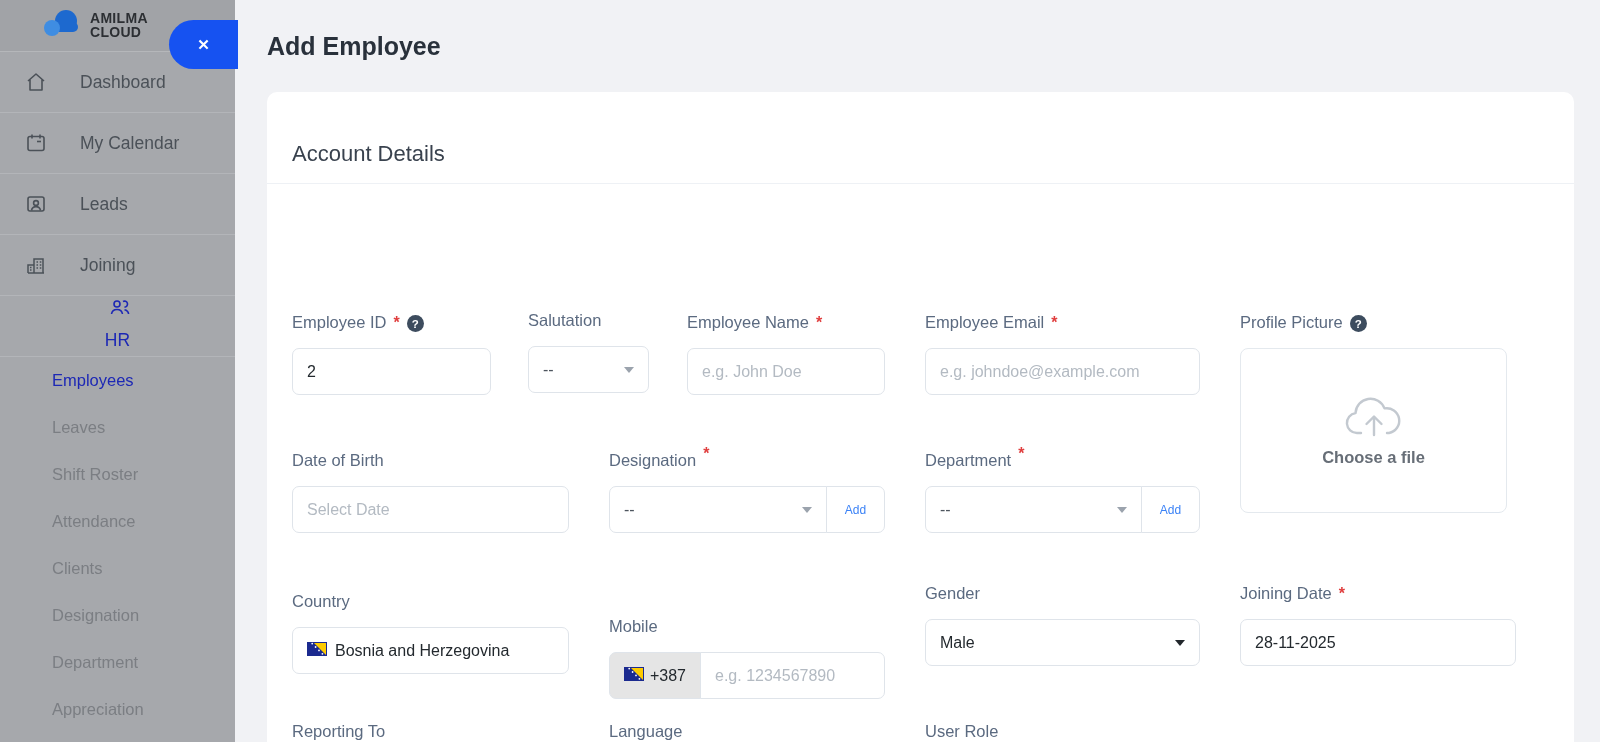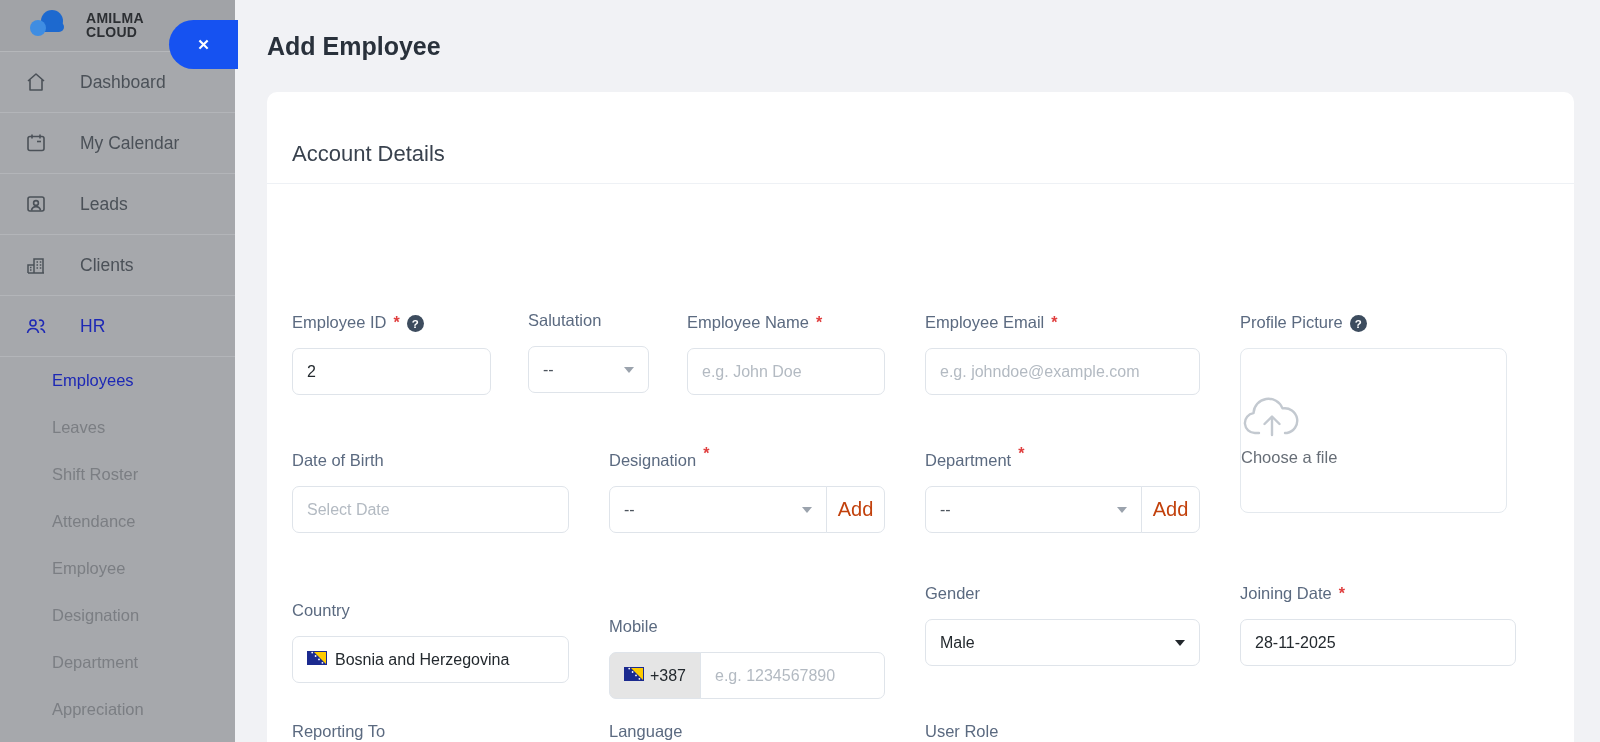--- a/index.html
+++ b/index.html
@@ -1,26 +1,26 @@
 <!DOCTYPE html>
 <html><head>
 <meta charset="utf-8">
 <style>
   * { margin:0; padding:0; box-sizing:border-box; }
   html,body { width:1600px; height:742px; overflow:hidden; font-family:"Liberation Sans","DejaVu Sans",sans-serif; background:#f1f2f5; }
 
   
   .sidebar { position:absolute; left:0; top:0; width:235px; height:742px; background:#a6a8ac; z-index:2; }
-  .logo-area { height:52px; display:flex; align-items:center; padding-left:26px; gap:16px; border-bottom:1px solid #b5b7ba; background:#a1a3a7; }
+  .logo-area { height:52px; display:flex; align-items:center; padding-left:40px; gap:6px; border-bottom:1px solid #b5b7ba; background:#a1a3a7; }
   .brand-text { line-height:0.95; font-weight:800; font-size:14px; letter-spacing:0.3px; color:#2c2f33; }
   .close-btn { position:absolute; top:20px; left:169px; width:69px; height:49px; border:none; background:#1652F1; border-radius:26px 0 0 26px; color:#ffffff; font-size:15px; font-weight:700; cursor:pointer; display:flex; align-items:center; justify-content:center; z-index:5; }
   .nav-item { height:61px; display:flex; align-items:center; border-bottom:1px solid #b3b5b9; color:#4b5158; font-size:17.5px; cursor:pointer;gap:12px; }
   .nav-item:last-of-type { border-bottom:none; }
   .nav-item .nav-icon { width:22px; height:22px; margin-left:25px; margin-right:21px; flex:none; display:flex; align-items:center; justify-content:center; }
-  .nav-item.active { color:#1D28B5; }
+  .nav-item.active { color:#1D28B5;flex-direction:column; }
   .sub-item { height:47px; display:flex; align-items:center; padding-left:52px; color:#7b7e83; font-size:16.5px; cursor:pointer; }
   .sub-item.active { color:#1D28B5; }
 
   
   .main-header { position:absolute; left:267px; top:0; height:92px; display:flex; align-items:center; z-index:1; }
   .page-title { font-size:25px; font-weight:700; color:#29313b; }
   .card { position:absolute; left:267px; top:92px; width:1307px; height:650px; background:#ffffff; border-radius:10px 10px 0 0; z-index:1; }
   .card-header { height:60px; display:flex; align-items:center; padding-left:25px; border-bottom:1px solid #eef1f5;margin-top:32px; }
   .card-title { font-size:22px; font-weight:500; color:#39424e; }
   .form { position:absolute; left:0; top:85px; right:0; bottom:0; }
@@ -34,39 +34,39 @@
   .control { height:47px; width:100%; border:1px solid #dfe4ea; border-radius:7px; background:#fff; display:flex; align-items:center; padding:0 14px; font-size:16px; color:#23292e; }
   input.control { outline:none; }
   input.control::placeholder { color:#b3bac2; }
   .select { cursor:pointer; gap:8px; }
   .sel-dim { color:#4d555e; }
   .caret { width:0; height:0; border-left:5px solid transparent; border-right:5px solid transparent; border-top:6px solid #22272c; margin-left:auto; flex:none; }
   .caret.light { border-top-color:#9ba3ad; }
 
   .group { display:flex; width:100%; }
   .group .select { border-radius:7px 0 0 7px; }
-  .add-btn { width:59px; flex:none; margin-left:-1px; border:1px solid #dfe4ea; border-radius:0 7px 7px 0; background:#fff; font-size:20px; color:#c2410c; cursor:pointer; font-family:inherit; }
+  .add-btn { width:59px; flex:none; margin-left:-1px; border:1px solid #dfe4ea; border-radius:0 7px 7px 0; background:#fff; font-size:12px; color:#3b82f6; cursor:pointer; font-family:inherit; }
   .prefix { flex:none; width:92px; border:1px solid #dfe4ea; border-radius:7px 0 0 7px; background:#e5e5e5; display:flex; align-items:center; justify-content:center; gap:6px; font-size:16px; color:#23292e; }
   .group input.control { border-radius:0 7px 7px 0; margin-left:-1px; min-width:0; }
 
-  .upload-box { width:267px; height:165px; border:1px solid #e4e9ee; border-radius:8px; background:#fff; display:flex; flex-direction:column; justify-content:center; gap:3px; cursor:pointer; }
+  .upload-box { width:267px; height:165px; border:1px solid #e4e9ee; border-radius:8px; background:#fff; display:flex; flex-direction:column; align-items:center; justify-content:center; gap:3px; cursor:pointer;font-weight:bold; }
   .upload-text { font-size:16.5px; color:#676e77; }
 
   .flag { flex:none; display:block; }
 
   
   .f-empid      { left:25px;  top:135px; width:199px; }
   .f-salutation { left:261px; top:117px; width:121px;margin-top:16px; }
   .f-empname    { left:420px; top:135px; width:198px; }
   .f-empemail   { left:658px; top:135px; width:275px; }
   .f-profile    { left:973px; top:135px; width:267px; }
   .f-dob        { left:25px;  top:273px; width:277px; }
   .f-designation{ left:342px; top:273px; width:276px; }
   .f-department { left:658px; top:273px; width:275px; }
-  .f-country    { left:25px;  top:423px; width:277px; }
+  .f-country    { left:25px;  top:414px; width:277px; }
   .f-mobile     { left:342px; top:406px; width:276px;margin-top:33px; }
   .f-gender     { left:658px; top:406px; width:275px; }
   .f-joining    { left:973px; top:406px; width:276px; }
   .f-reporting  { left:25px;  top:544px; width:277px; }
   .f-language   { left:342px; top:544px; width:276px; }
   .f-userrole   { left:658px; top:544px; width:275px; }
 </style>
 </head>
 <body>
 
@@ -119,21 +119,21 @@
       </span>
       <span>Leads</span>
     </div>
     <div class="nav-item">
       <span class="nav-icon">
         <svg width="22" height="22" viewBox="0 0 22 22" fill="none" stroke="currentColor" stroke-width="1.5">
             <path d="M3 19 H19 M9 19 V5 H18 V19 M3 19 V11 H9"></path>
             <path d="M11.5 8 h1.5 M14.8 8 h1.5 M11.5 11 h1.5 M14.8 11 h1.5 M11.5 14 h1.5 M14.8 14 h1.5 M5 13.5 h1.5 M5 16 h1.5"></path>
           </svg>
       </span>
-      <span>Clients</span>
+      <span>Joining</span>
     </div>
     <div class="nav-item active">
       <span class="nav-icon">
         <svg width="22" height="22" viewBox="0 0 22 22" fill="none" stroke="currentColor" stroke-width="1.6">
             <circle cx="8" cy="8" r="3"></circle>
             <path d="M2.5 18 C3 14.8 5.3 13.5 8 13.5 C10.7 13.5 13 14.8 13.5 18"></path>
             <path d="M14 5.5 a3 3 0 1 1 1.5 5.6"></path>
             <path d="M15.5 13.7 C18 14.2 19.3 15.8 19.6 18"></path>
           </svg>
       </span>
@@ -146,21 +146,21 @@
     <div class="sub-item">
         <span>Leaves</span>
       </div>
     <div class="sub-item">
         <span>Shift Roster</span>
       </div>
     <div class="sub-item">
         <span>Attendance</span>
       </div>
     <div class="sub-item">
-        <span>Employee</span>
+        <span>Clients</span>
       </div>
     <div class="sub-item">
         <span>Designation</span>
       </div>
     <div class="sub-item">
         <span>Department</span>
       </div>
     <div class="sub-item">
         <span>Appreciation</span>
       </div>

